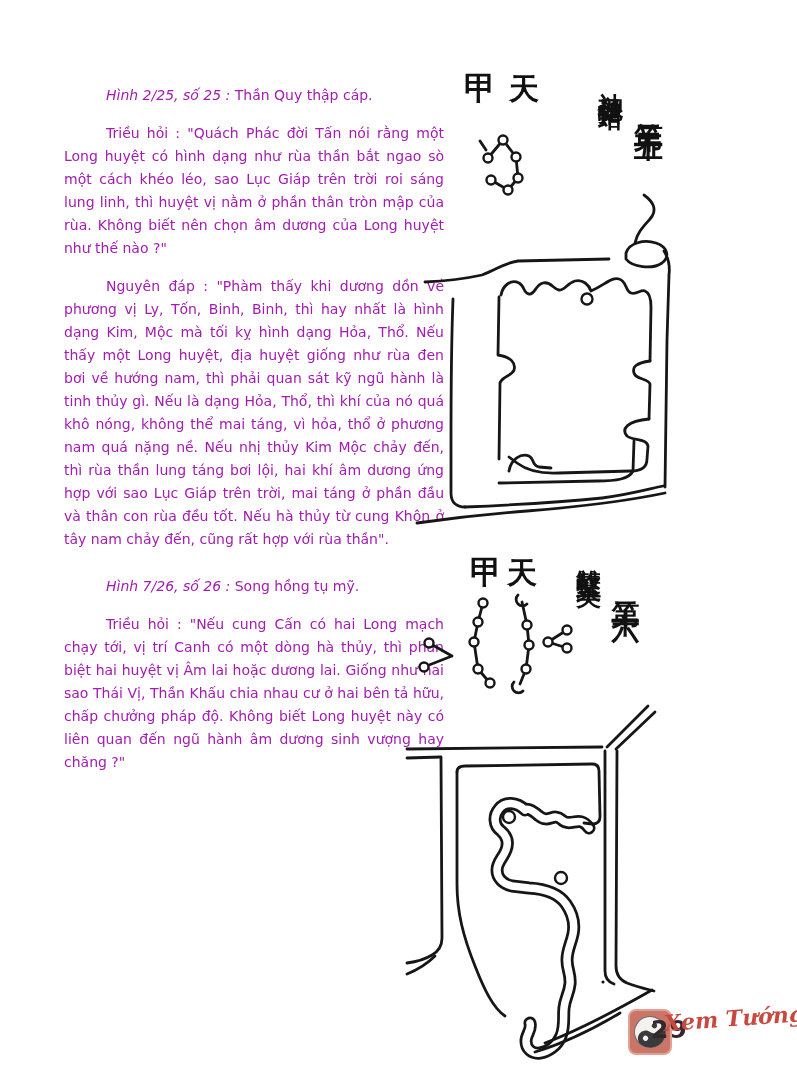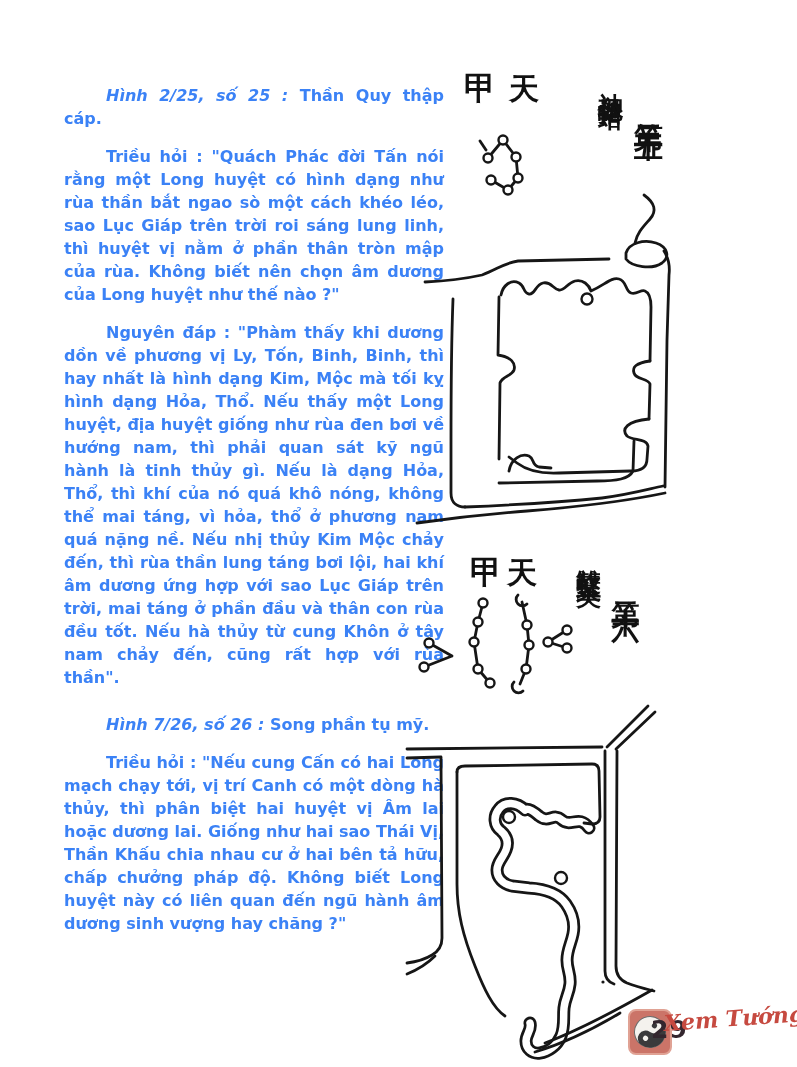--- a/index.html
+++ b/index.html
@@ -5,21 +5,21 @@
   html,body{margin:0;padding:0;}
   body{
     width:797px;height:1067px;position:relative;overflow:hidden;
     background:#ffffff;
     font-family:"DejaVu Sans","Liberation Sans",sans-serif;
   }
   .page{position:absolute;inset:0;background:#fff;}
   
   .text-col{
     position:absolute;left:64px;top:84px;width:380px;
-    color:#3b82f6;font-size:16px;line-height:23px;font-weight:700;
+    color:#a21caf;font-size:14px;line-height:23px;font-weight:400;
     text-align:justify;
   }
   .text-col p{margin:0;text-indent:42px;}
   .p-gap{margin-top:15px !important;}
   .p-section{margin-top:24px !important;}
   .head-lead{font-style:italic;}
   
   .cjk{
     position:absolute;color:#111;line-height:1;
     font-family:"DejaVu Sans",sans-serif;font-weight:700;
@@ -49,21 +49,21 @@
 </style>
 </head>
 <body>
 
 <div class="page">
 
   <div class="text-col">
     <p><span class="head-lead">Hình 2/25, số 25 : </span><span>Thần Quy thập cáp.</span></p>
     <p class="p-gap">Triều hỏi : "Quách Phác đời Tấn nói rằng một Long huyệt có hình dạng như rùa thần bắt ngao sò một cách khéo léo, sao Lục Giáp trên trời roi sáng lung linh, thì huyệt vị nằm ở phần thân tròn mập của rùa. Không biết nên chọn âm dương của Long huyệt như thế nào ?"</p>
     <p class="p-gap">Nguyên đáp : "Phàm thấy khi dương dồn về phương vị Ly, Tốn, Binh, Binh, thì hay nhất là hình dạng Kim, Mộc mà tối kỵ hình dạng Hỏa, Thổ. Nếu thấy một Long huyệt, địa huyệt giống như rùa đen bơi về hướng nam, thì phải quan sát kỹ ngũ hành là tinh thủy gì. Nếu là dạng Hỏa, Thổ, thì khí của nó quá khô nóng, không thể mai táng, vì hỏa, thổ ở phương nam quá nặng nề. Nếu nhị thủy Kim Mộc chảy đến, thì rùa thần lung táng bơi lội, hai khí âm dương ứng hợp với sao Lục Giáp trên trời, mai táng ở phần đầu và thân con rùa đều tốt. Nếu hà thủy từ cung Khôn ở tây nam chảy đến, cũng rất hợp với rùa thần".</p>
-    <p class="p-section"><span class="head-lead">Hình 7/26, số 26 : </span><span>Song phần tụ mỹ.</span></p>
+    <p class="p-section"><span class="head-lead">Hình 7/26, số 26 : </span><span>Song hồng tụ mỹ.</span></p>
     <p class="p-gap">Triều hỏi : "Nếu cung Cấn có hai Long mạch chạy tới, vị trí Canh có một dòng hà thủy, thì phân biệt hai huyệt vị Âm lai hoặc dương lai. Giống như hai sao Thái Vị, Thần Khấu chia nhau cư ở hai bên tả hữu, chấp chưởng pháp độ. Không biết Long huyệt này có liên quan đến ngũ hành âm dương sinh vượng hay chăng ?"</p>
   </div>
 
   <div class="cjk" style="left:464px;top:72px;font-size:32px;">甲</div>
   <div class="cjk" style="left:509px;top:74px;font-size:30px;">天</div>
   <div class="cjk-vert" style="left:598px;top:72px;height:132px;font-size:25px;">神龜拾蛤</div>
   <div class="cjk-vert" style="left:634px;top:100px;height:136px;font-size:29px;">第二十五</div>
 
   <svg style="left:478px;top:128px;" width="52" height="72" viewBox="0 0 52 72">
     <path class="stroke" d="M 25,12 L 38,29 L 40,50 L 30,62 L 13,52"></path>

